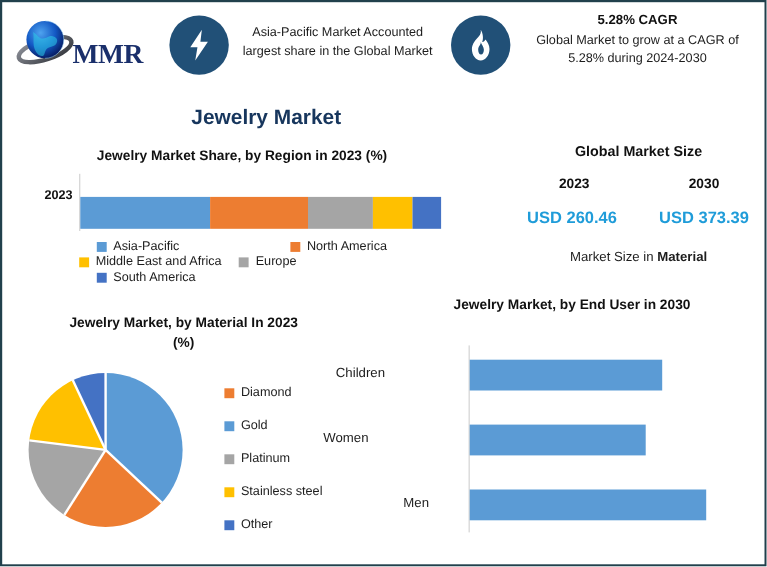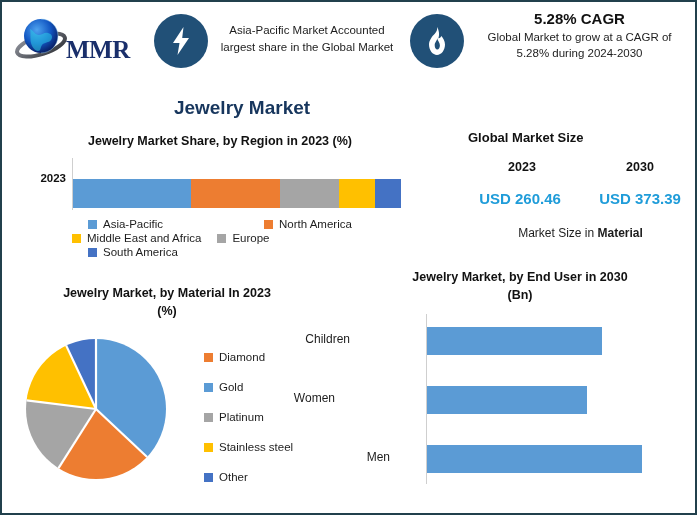--- a/index.html
+++ b/index.html
@@ -27,21 +27,21 @@
   }
   #bolt-badge{left:152px;top:12px;width:54px;height:54px;}
   #flame-badge{left:408px;top:12px;width:54px;height:54px;}
 
   .head-text{
     position:absolute;text-align:center;color:#1d1d1d;
     font-size:11.5px;line-height:17px;
   }
   #asia-text{left:210px;top:20px;width:190px;}
   #cagr-block{left:470px;top:8px;width:215px;}
-  #cagr-head{font-weight:bold;font-size:15px;color:#111;margin-bottom:2px;}
+  #cagr-head{font-weight:bold;font-size:12px;color:#111;margin-bottom:2px;}
   #cagr-body{font-size:11.5px;line-height:16px;color:#1d1d1d;}
 
   
   #main-title{
     position:absolute;left:0;top:95px;width:480px;text-align:center;
     font-size:19px;font-weight:bold;color:#17365d;
   }
 
   
   #region-block{position:absolute;left:8px;top:132px;width:430px;height:140px;}
@@ -62,21 +62,21 @@
 
   #region-legend{position:absolute;left:62px;top:84px;width:360px;font-size:11.5px;color:#1d1d1d;}
   .lgrow{display:flex;margin-bottom:2px;}
   .lgitem{display:flex;align-items:center;}
   .lgitem.col1{width:176px;padding-left:16px;}
   .sw{width:9px;height:9px;margin-right:6px;flex:none;}
 
   
   #gms{position:absolute;left:466px;top:128px;width:225px;height:130px;}
   #gms-title{
-    position:absolute;left:0;top:0;width:225px;
+    position:absolute;left:0;top:0;width:225px;text-align:center;
     font-size:13px;font-weight:bold;color:#111;
   }
   .gms-year{position:absolute;top:30px;font-size:12.5px;font-weight:bold;color:#111;text-align:center;width:104px;}
   .gms-val{position:absolute;top:60px;font-size:15px;font-weight:bold;color:#1f9cd9;text-align:center;width:112px;}
   #gms-y1{left:2px;}  #gms-y2{left:120px;}
   #gms-v1{left:-4px;} #gms-v2{left:116px;}
   #gms-note{
     position:absolute;left:0;top:96px;width:225px;text-align:center;
     font-size:12px;color:#1d1d1d;
   }
@@ -260,21 +260,20 @@
       <div class="pl">
         <span class="sw" style="background:#4472c4;"></span>
         <span>Other</span>
       </div>
     </div>
   </div>
 
   <div id="eu-block">
     <div id="eu-title">
       <div>Jewelry Market, by End User in 2030</div>
-      <div>(Bn)</div>
     </div>
 
     <div id="eu-plot">
       <div id="eu-axis"></div>
 
       <div class="eu-row" style="top:13px;width:70%;">
         <div class="eu-bar"></div>
         <div class="eu-lab" style="top:5px;">Children</div>
       </div>
 

